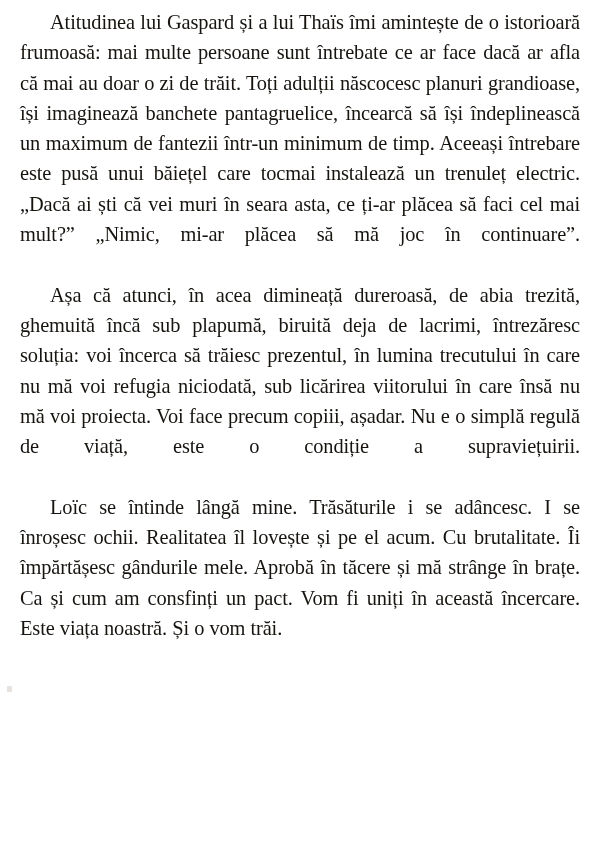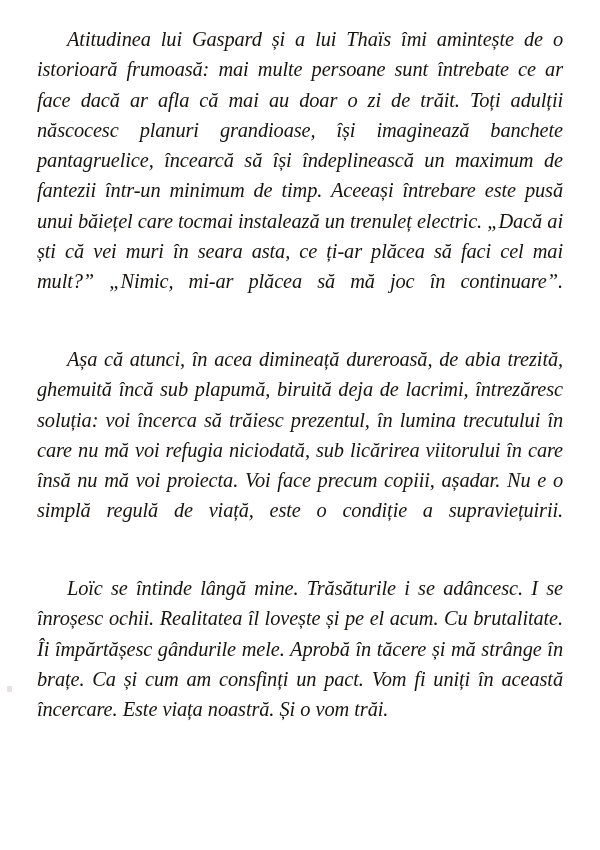--- a/index.html
+++ b/index.html
@@ -20,32 +20,31 @@
     background: #ffffff;
     box-sizing: border-box;
   }
   .text-block {
     position: absolute;
     left: 20px;
     top: 7px;
     width: 560px;
   }
   .para {
-    margin: 17px;
+    margin: 0;
     padding: 0;
     text-indent: 30px;
     text-align: justify;
     text-justify: inter-word;
     font-size: 20.4px;
     line-height: 30.3px;
     color: #171410;
     letter-spacing: -0.12px;
     word-spacing: 0.2px;
     hyphens: manual;
-    font-style: italic;
     -webkit-hyphens: manual;
   }
   
   .para:after {
     content: "";
     display: inline-block;
     width: 100%;
   }
   .para.no-stretch:after {
     content: none;

